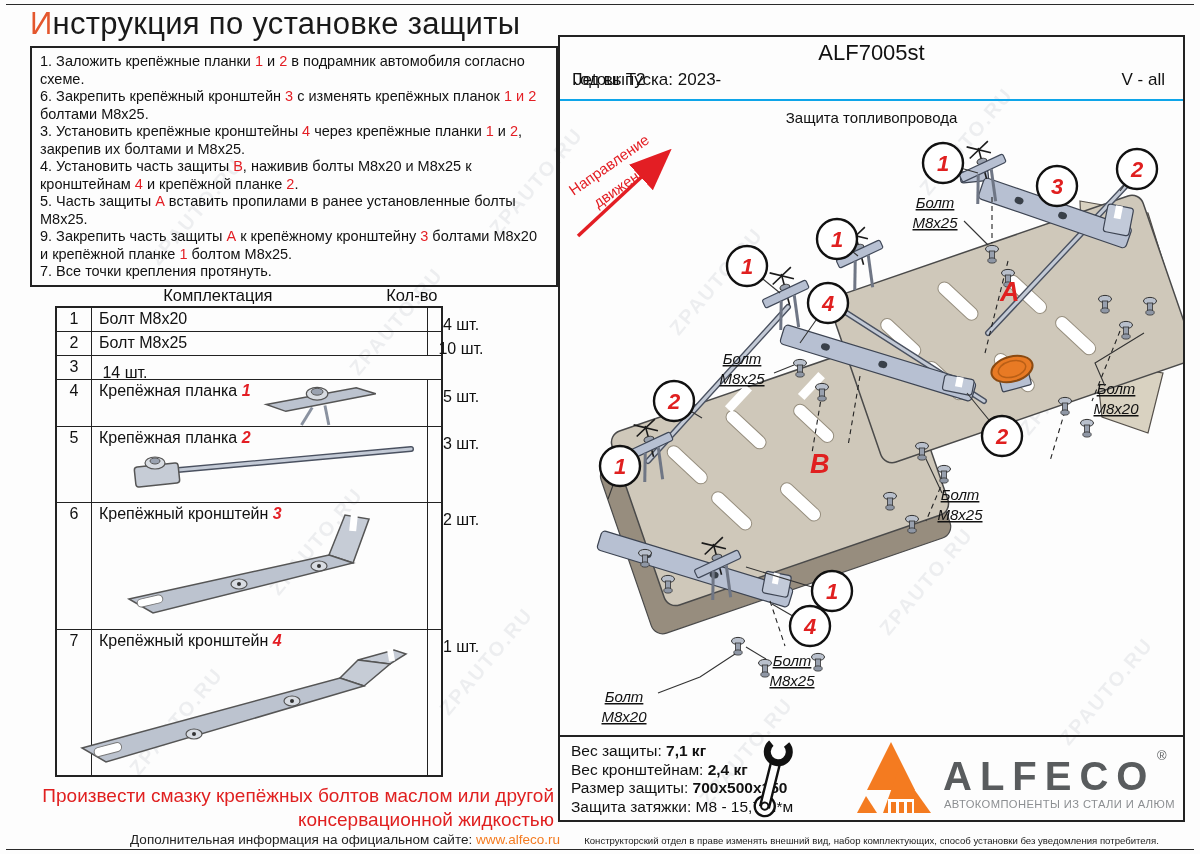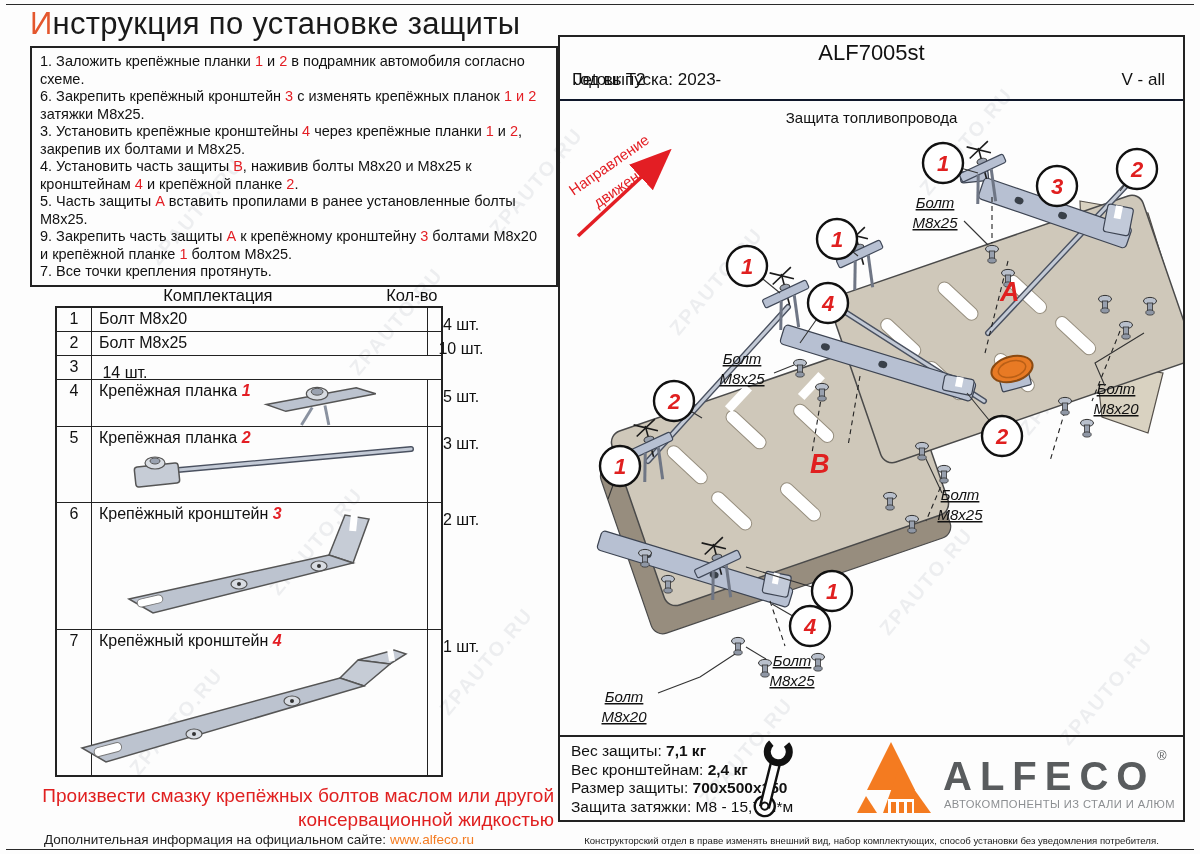--- a/index.html
+++ b/index.html
@@ -29,26 +29,26 @@
   .krow{display:flex;border-bottom:1.5px solid #222;position:relative;font-size:16px;}
   .krow:last-child{border-bottom:none;}
   .krow .c-num{width:34px;border-right:1.5px solid #222;text-align:center;padding-top:2px;flex:none;}
   .krow .c-name{width:328px;border-right:1.5px solid #222;padding:2px 0 0 7px;flex:none;}
   .krow .c-qty{width:66px;text-align:center;padding-top:8px;flex:none;}
   .h25{height:23px;} .h48{height:46px;} .h77{height:75px;} .h128{height:126px;} .h147{height:145px;}
   .part-img{position:absolute;pointer-events:none;}
 
   .warning{position:absolute;left:30px;top:784px;width:524px;text-align:right;
       font-size:19px;line-height:24px;color:#e02020;}
-  .info-line{position:absolute;left:44px;top:832px;width:524px;text-align:left;font-size:13.5px;color:#222;}
+  .info-line{position:absolute;left:36px;top:832px;width:524px;text-align:right;font-size:13.5px;color:#222;}
   .info-line a{color:#f47b20;text-decoration:none;}
 
   
   .rbox{position:absolute;left:558px;top:35px;width:623px;height:783px;border:2px solid #222;}
-  .rhead{position:relative;height:62px;border-bottom:2px solid #0f172a;}
+  .rhead{position:relative;height:62px;border-bottom:2px solid #0ea5e9;}
   .part-code{position:absolute;left:0;right:0;top:3px;text-align:center;font-size:22px;}
   .hrow{position:absolute;left:0;right:0;top:33px;font-size:17px;}
   .hrow .model{position:absolute;left:14px;}
   .hrow .year{position:absolute;left:12px;right:0;text-align:left;}
   .hrow .engine{position:absolute;right:18px;}
   .dia-area{position:relative;height:634px;}
   .dia-title{position:absolute;left:0;right:0;top:8px;text-align:center;font-size:15px;}
   .dia-svg{position:absolute;left:0;top:0;}
   .rinfo{position:relative;height:81px;border-top:2px solid #222;}
   .specs{position:absolute;left:11px;top:5px;font-size:15.5px;line-height:18.5px;}
@@ -96,21 +96,21 @@
   <div class="wm" style="left:860px;top:570px">ZPAUTO.RU</div>
   <div class="wm" style="left:1000px;top:370px">ZPAUTO.RU</div>
   <div class="wm" style="left:900px;top:130px">ZPAUTO.RU</div>
   <div class="wm" style="left:1040px;top:680px">ZPAUTO.RU</div>
   <div class="wm" style="left:680px;top:740px">ZPAUTO.RU</div>
 
   <div class="title"><span class="lead">И</span><span>нструкция по установке защиты</span></div>
 
   <div class="instructions">
     <p><span>1. Заложить крепёжные планки </span><span class="red">1</span><span> и </span><span class="red">2</span><span> в подрамник автомобиля согласно схеме.</span></p>
-    <p><span>6. Закрепить крепёжный кронштейн </span><span class="red">3</span><span> с изменять крепёжных планок </span><span class="red">1 и 2</span><span> затяжки М8х25.</span></p>
+    <p><span>6. Закрепить крепёжный кронштейн </span><span class="red">3</span><span> с изменять крепёжных планок </span><span class="red">1 и 2</span><span> болтами М8х25.</span></p>
     <p><span>3. Установить крепёжные кронштейны </span><span class="red">4</span><span> через крепёжные планки </span><span class="red">1</span><span> и </span><span class="red">2</span><span>, закрепив их болтами и М8х25.</span></p>
     <p><span>4. Установить часть защиты </span><span class="red">B</span><span>, наживив болты М8х20 и М8х25 к кронштейнам </span><span class="red">4</span><span> и крепёжной планке </span><span class="red">2</span><span>.</span></p>
     <p><span>5. Часть защиты </span><span class="red">А</span><span> вставить пропилами в ранее установленные болты М8х25.</span></p>
     <p><span>9. Закрепить часть защиты </span><span class="red">А</span><span> к крепёжному кронштейну </span><span class="red">3</span><span> болтами М8х20 и крепёжной планке </span><span class="red">1</span><span> болтом М8х25.</span></p>
     <p><span>7. Все точки крепления протянуть.</span></p>
   </div>
 
   <div class="kit">
     <div class="kit-header">
       <div class="kh-name">Комплектация</div>

